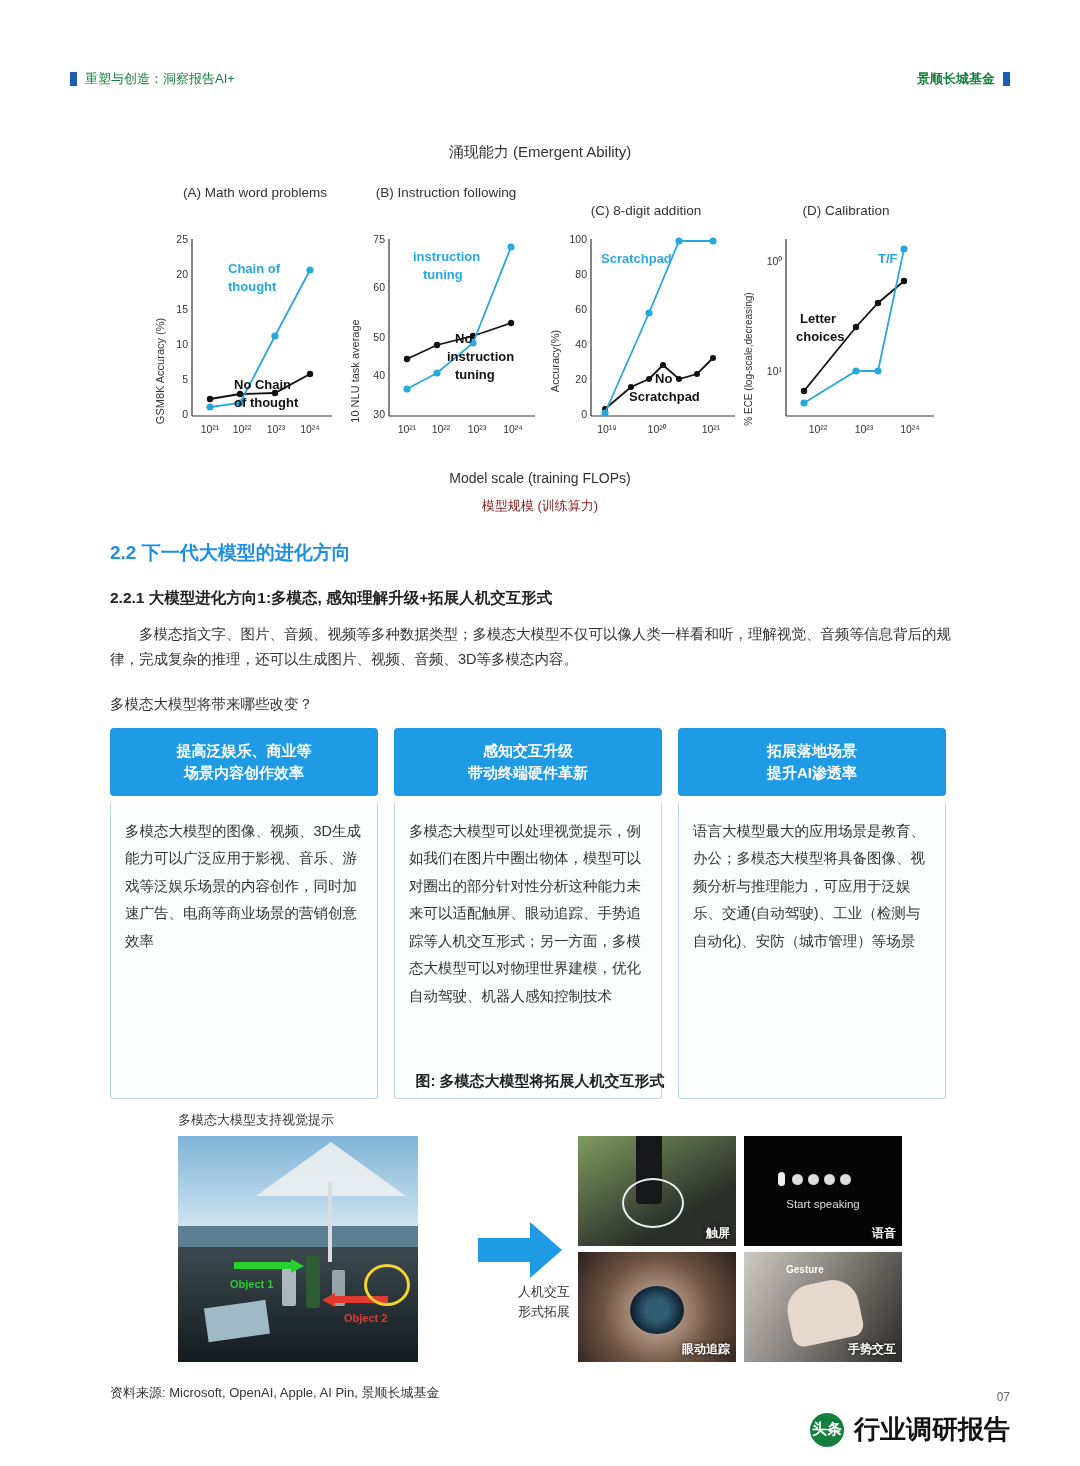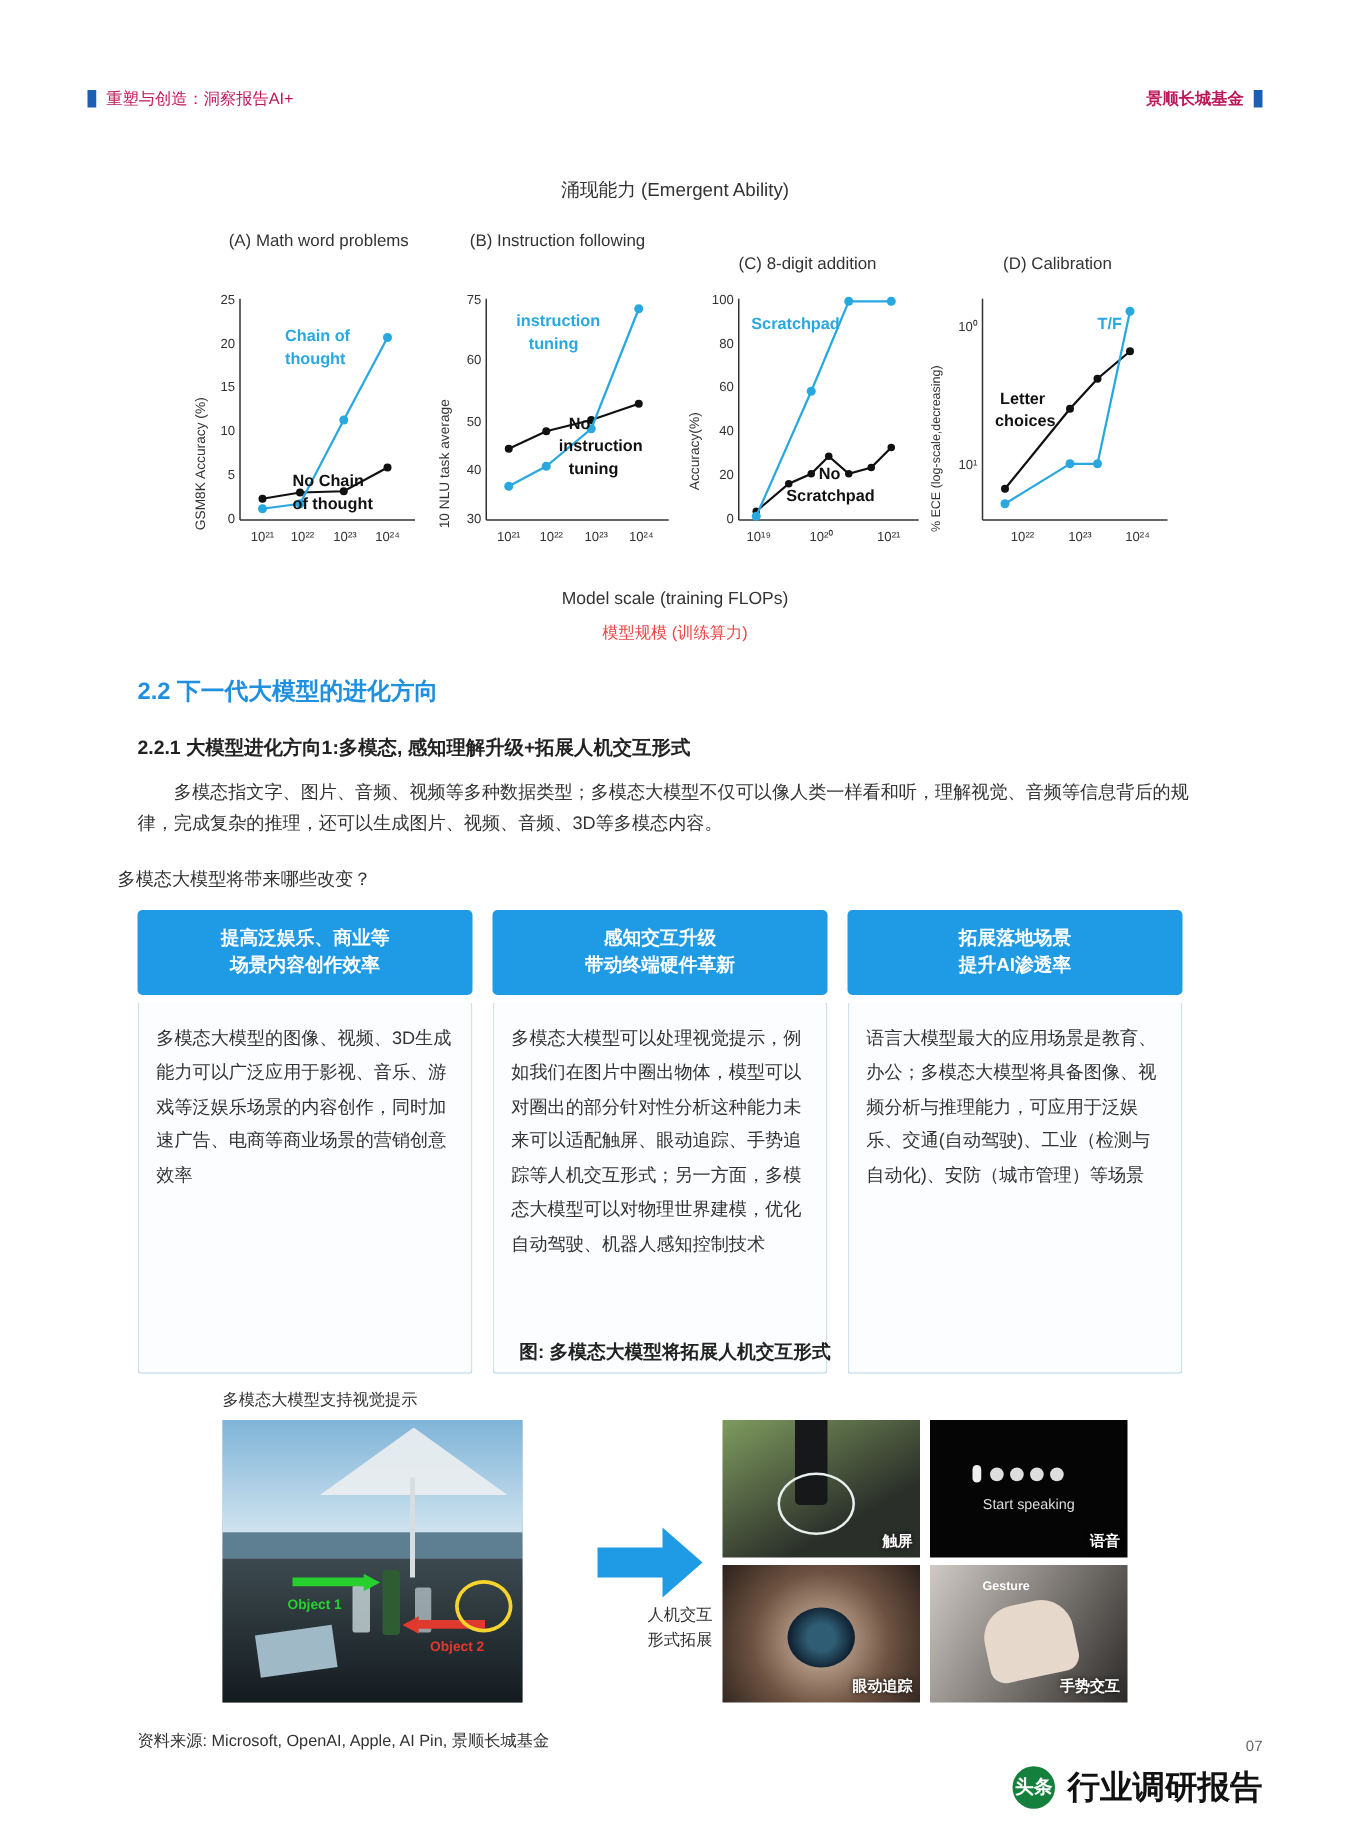--- a/index.html
+++ b/index.html
@@ -10,21 +10,21 @@
     color:#222;
     position:relative;
     overflow:hidden;
   }
   .page { position:relative; width:1080px; height:1466px; }
 
   
   .header {
     position:absolute; top:70px; left:70px; right:70px;
     display:flex; align-items:center; justify-content:space-between;
-    font-size:13px; color:#be185d;
+    font-size:13px; color:#15803d;
   }
   .header-left { display:flex; align-items:center; gap:8px; }
   .hdr-mark { width:7px; height:14px; background:#1a5fb4; display:inline-block; }
   .hdr-mark2 { width:7px; height:14px; background:#1a5fb4; display:inline-block; }
   .header-right { display:flex; align-items:center; gap:8px; font-weight:bold; }
 
   
   .chart-title {
     position:absolute; top:143px; left:0; width:1080px;
     text-align:center; font-size:15px; color:#333;
@@ -35,38 +35,38 @@
   .panel { position:absolute; top:0; }
   .panel .ptitle {
     font-size:13.5px; color:#333; text-align:center; line-height:1.25;
   }
   .model-scale {
     position:absolute; top:470px; left:0; width:1080px; text-align:center;
     font-size:14px; color:#333;
   }
   .model-scale-cn {
     position:absolute; top:497px; left:0; width:1080px; text-align:center;
-    font-size:13px; color:#ef4444;
+    font-size:13px; color:#7f1d1d;
   }
 
   
   .h2 {
     position:absolute; top:540px; left:110px;
     font-size:19px; font-weight:bold; color:#1f8fe0;text-align:center;
   }
   .h3 {
     position:absolute; top:588px; left:110px;
     font-size:15.5px; font-weight:bold; color:#222;
   }
   .para1 {
     position:absolute; top:622px; left:110px; width:868px;
     font-size:14.5px; line-height:1.75; color:#333; text-indent:29px;
   }
   .para2 {
-    position:absolute; top:692px; left:94px; width:868px;
+    position:absolute; top:692px; left:110px; width:868px;
     font-size:14.5px; line-height:1.75; color:#333;
   }
 
   
   .cards {
     position:absolute; top:728px; left:110px; width:888px;
     display:flex; gap:16px;
   }
   .card { width:268px; }
   .card-head {

